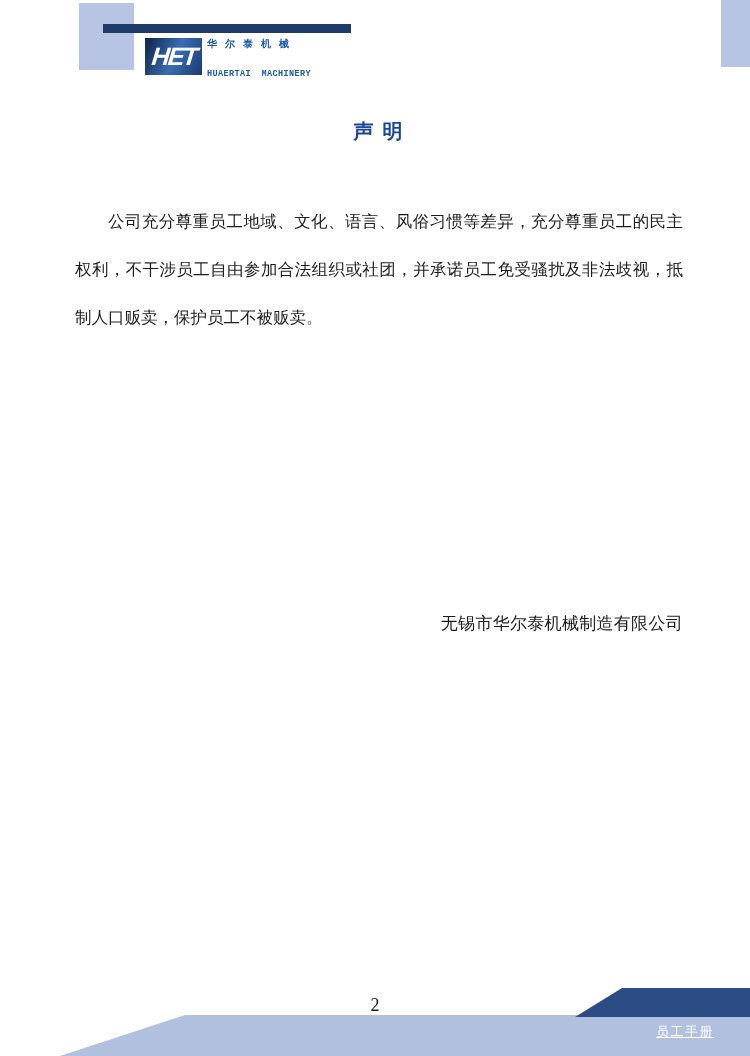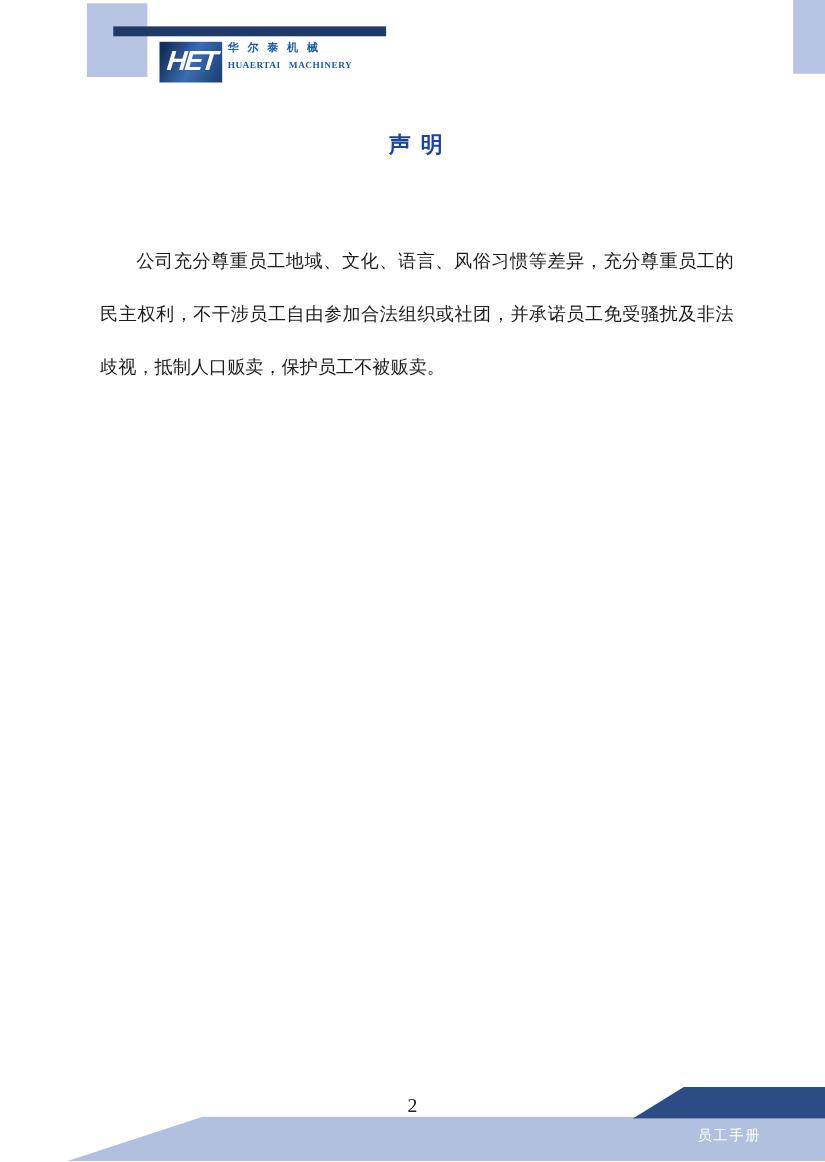--- a/index.html
+++ b/index.html
@@ -41,41 +41,41 @@
   }
   .logo-text { position: absolute; left: 207px; top: 35px; }
   .logo-name-cn {
     color: #1a5aad;
     font-family: "Liberation Sans", "DejaVu Sans", sans-serif;
     font-weight: bold; font-size: 10px; letter-spacing: 8px;
     line-height: 18px; white-space: nowrap;
   }
   .logo-name-en {
     color: #1a5aad;
-    font-family: Liberation Serif, serif;
+    font-family: Liberation Mono, monospace;
     font-weight: bold; font-size: 8.5px; letter-spacing: 0.4px;
-    word-spacing: 5px; line-height: 10px; margin-top: 1px; white-space: nowrap; text-align: center;
+    word-spacing: 5px; line-height: 10px; margin-top: 16px; white-space: nowrap; text-align: center;
   }
 
   
   .doc-title {
     position: absolute; left: 0; top: 118px; width: 758px;
     text-align: center;
     color: #1c449c; font-weight: bold; font-size: 20px;
     letter-spacing: 2px;
   }
 
   
   .body-text {
     position: absolute; left: 75px; top: 198px; width: 608px;
     color: #1c1c1c; font-size: 16.5px; line-height: 48px;
     text-align: justify;
     line-break: strict;
   }
-  .body-text p { margin: 16px; text-indent: 2em; }
+  .body-text p { margin: 0; text-indent: 2em; }
 
   .signature {
     position: absolute; left: 75px; top: 610px; width: 608px;
     text-align: right; padding-right: 2px;
     color: #1c1c1c; font-size: 17px; line-height: 28px;
     letter-spacing: 0.3px;
   }
 
   
   .page-number {
@@ -88,24 +88,25 @@
     position: absolute; left: 0; top: 1015px; width: 750px; height: 41px;
     background: #b1c0de;
     clip-path: polygon(185px 0, 750px 0, 750px 41px, 60px 41px);
   }
   .footer-navy-ribbon {
     position: absolute; left: 575px; top: 988px; width: 175px; height: 29px;
     background: #2c4c85;
     clip-path: polygon(47px 0, 175px 0, 175px 29px, 0 29px);
   }
   .handbook-label {
-    position: absolute; left: 634px; top: 1023px;
+    position: absolute; left: 656px; top: 1023px;
     color: #ffffff; font-size: 13px; letter-spacing: 1.5px;
     font-family: "Liberation Sans", "DejaVu Sans", sans-serif;
     white-space: nowrap;
+    text-decoration: underline;
   }
 </style>
 </head>
 <body>
 
 <div class="page">
 
   <div class="corner-rect-left"></div>
   <div class="corner-rect-right"></div>
   <div class="header-accent-bar"></div>
@@ -117,19 +118,20 @@
     <div class="logo-name-cn">华尔泰机械</div>
     <div class="logo-name-en">HUAERTAI MACHINERY</div>
   </div>
 
   <div class="doc-title">声 明</div>
 
   <div class="body-text">
     <p>公司充分尊重员工地域、文化、语言、风俗习惯等差异，充分尊重员工的民主权利，不干涉员工自由参加合法组织或社团，并承诺员工免受骚扰及非法歧视，抵制人口贩卖，保护员工不被贩卖。</p>
   </div>
 
+  <div class="signature">无锡市华尔泰机械制造有限公司</div>
 
   <div class="page-number">2</div>
   <div class="footer-band"></div>
   <div class="footer-navy-ribbon"></div>
   <div class="handbook-label">员工手册</div>
 
 </div>
 
 </body></html>

